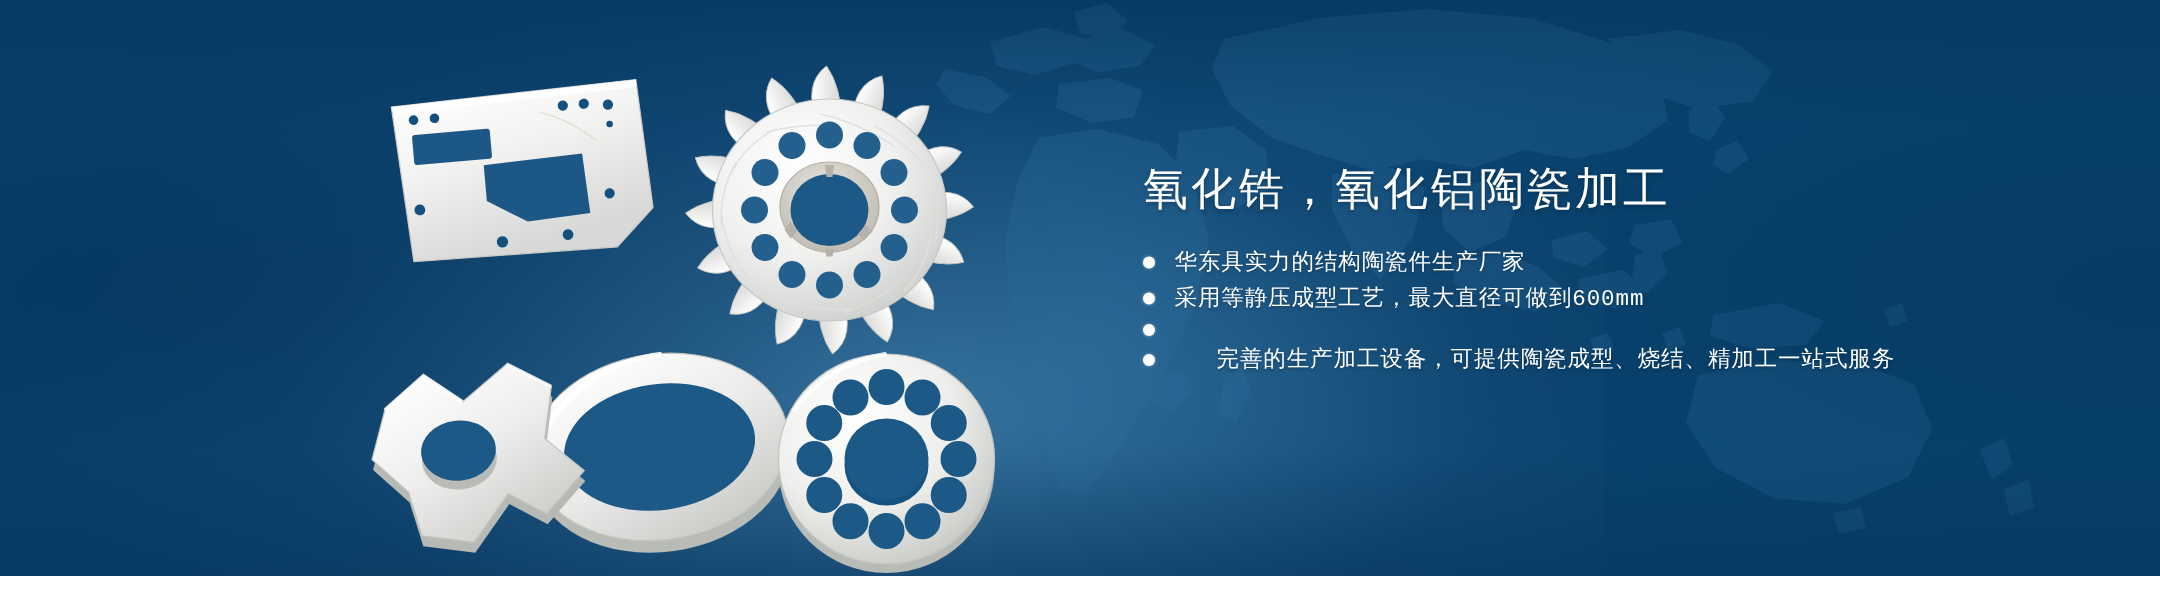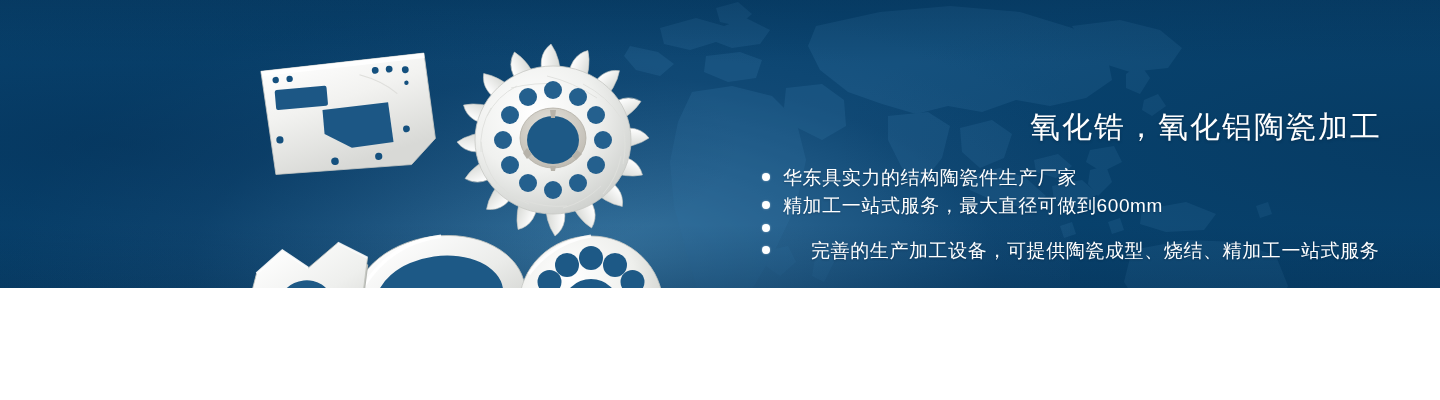--- a/index.html
+++ b/index.html
@@ -3,25 +3,24 @@
 <meta charset="utf-8">
 <style>
   html, body {
     margin: 0;
     padding: 0;
     background: #ffffff;
   }
   .banner {
     position: relative;
     width: 1440px;
-    height: 288px;
+    height: 384px;
     overflow: hidden;
     font-family: "Liberation Sans", "DejaVu Sans", sans-serif;
     background: #15803d;
-    text-align: right;
   }
 
   
   .bg-base {
     position: absolute;
     inset: 0;
     background: #08436f;
   }
   
   .bg-glow {
@@ -102,25 +101,26 @@
     flex: 0 0 auto;
     width: 8px;
     height: 8px;
     border-radius: 50%;
     background: #ffffff;
     margin-right: 13px;
     box-shadow: 0 0 2px rgba(255,255,255,0.5);
   }
   .bullet-text {
     color: #ffffff;
-    font-size: 19px;
+    font-size: 15px;
     font-weight: 400;
     letter-spacing: 0.6px;
     line-height: 1;
     text-shadow: 0 1px 2px rgba(0,20,40,0.30);
+    font-family: Liberation Mono, monospace;
   }
 </style>
 </head>
 <body>
 
 <div class="banner">
 
   <div class="bg-base"></div>
   <div class="bg-glow"></div>
 
@@ -411,21 +411,21 @@
 
   <div class="copy">
     <h1 class="headline">氧化锆，氧化铝陶瓷加工</h1>
     <ul class="bullets">
       <li class="bullet">
         <span class="dot"></span>
         <span class="bullet-text">华东具实力的结构陶瓷件生产厂家</span>
       </li>
       <li class="bullet">
         <span class="dot"></span>
-        <span class="bullet-text">精加工一站式服务，最大直径可做到600mm</span>
+        <span class="bullet-text">采用等静压成型工艺，最大直径可做到600mm</span>
       </li>
       <li class="bullet">
         <span class="dot"></span>
       </li>
       <li class="bullet">
         <span class="dot"></span>
         <span class="bullet-text">完善的生产加工设备，可提供陶瓷成型、烧结、精加工一站式服务</span>
       </li>
     </ul>
   </div>

